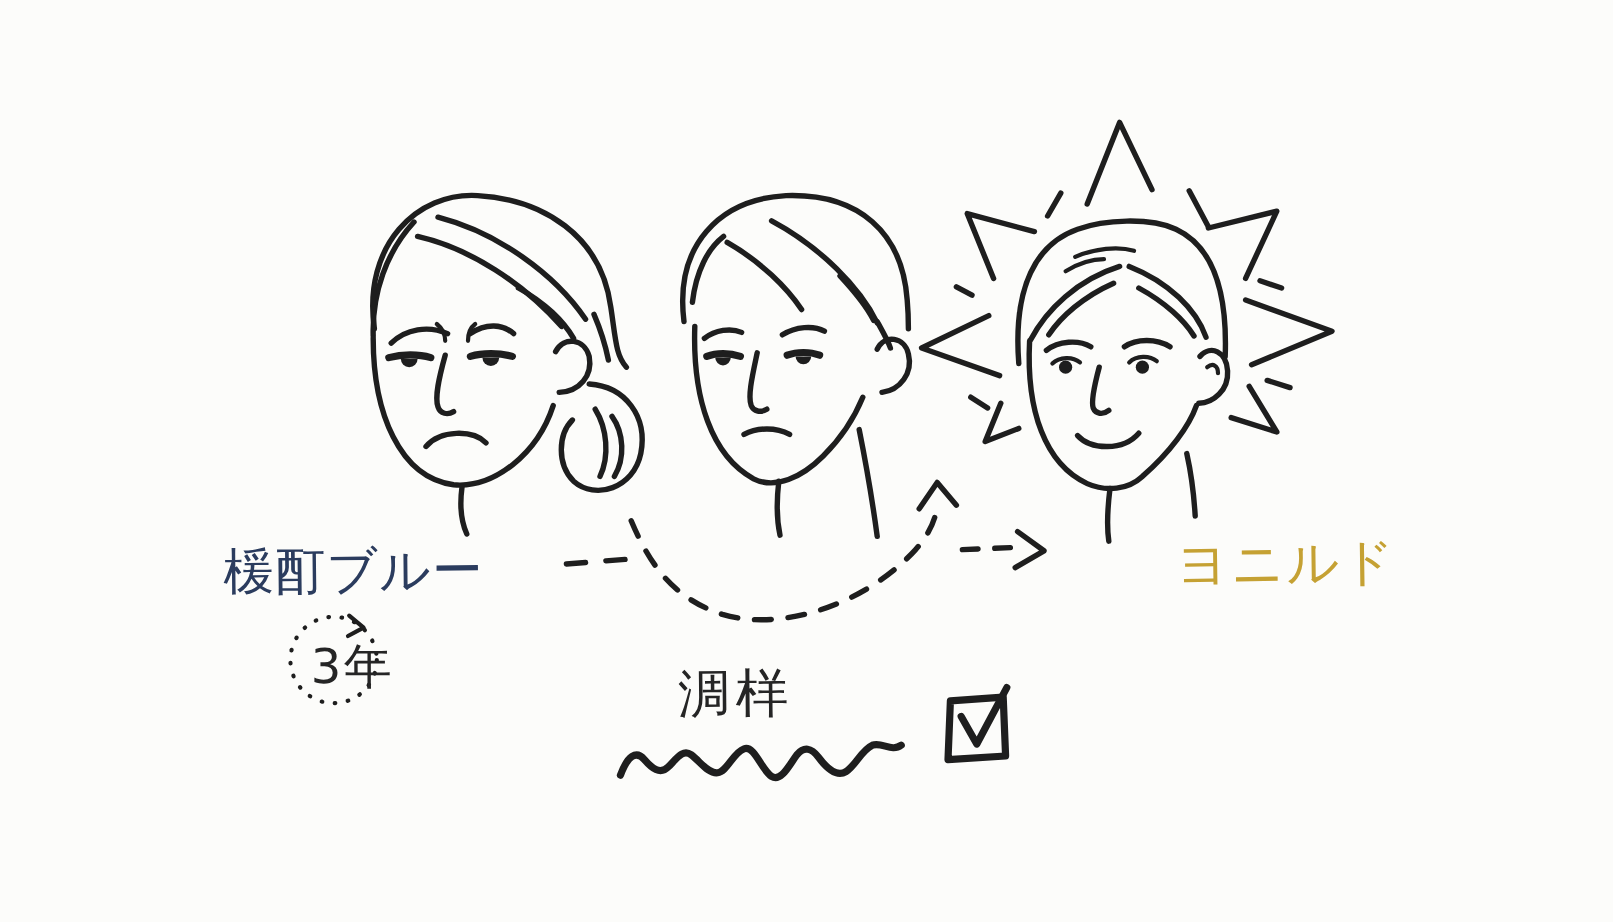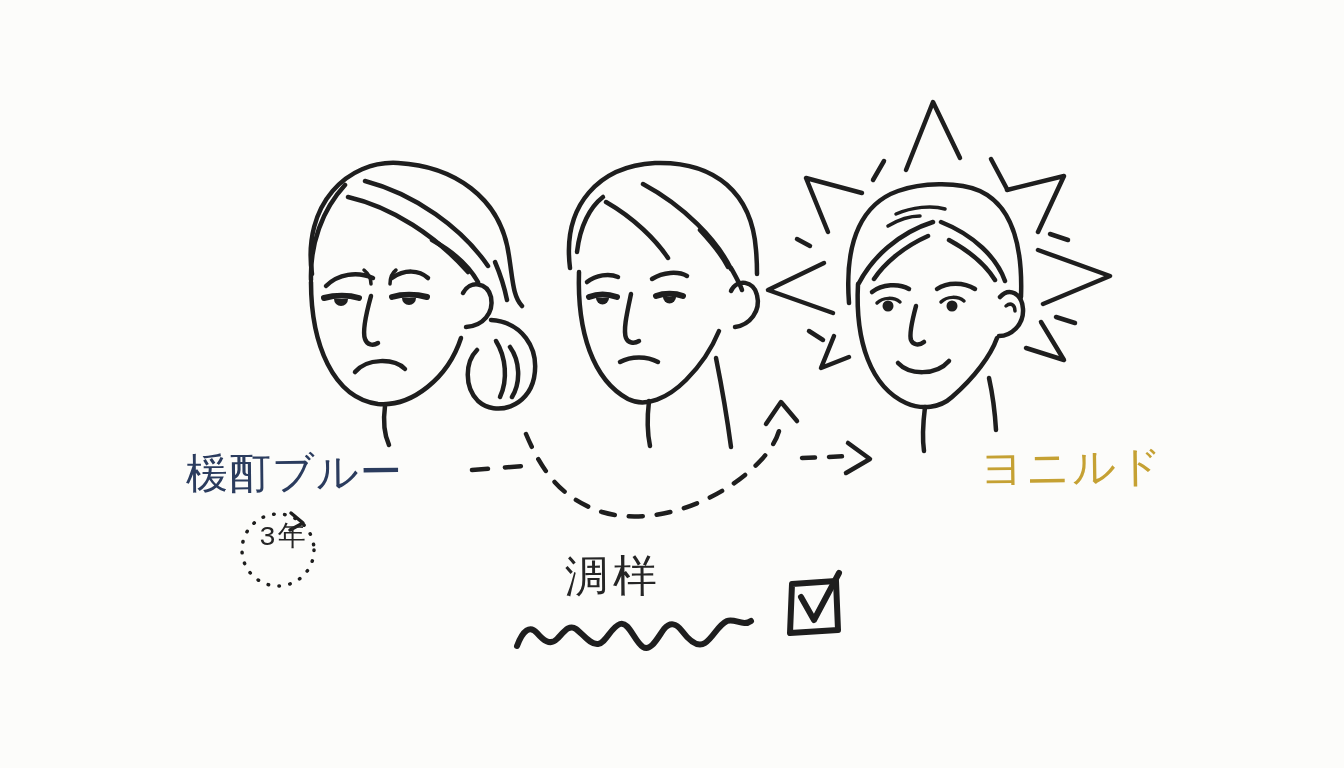--- a/index.html
+++ b/index.html
@@ -1,42 +1,42 @@
 <!DOCTYPE html>
 <html style="--c-background: #FCFCFA; --c-ink: #1E1E1E; --c-stage1_label: #2B3C5E; --c-plain_label: #252525; --c-stage3_label: #C5A133;"><head>
 <meta charset="utf-8">
 <style>
   html,body{margin:0;padding:0;}
   body{
     width:1344px;height:768px;overflow:hidden;
     background:var(--c-background,#FCFCFA);
     font-family:"DejaVu Sans","Liberation Sans",sans-serif;
   }
-  .stage{position:relative;width:1344px;height:768px;font-family:Liberation Mono, monospace;}
+  .stage{position:relative;width:1344px;height:768px;}
   svg#art{position:absolute;left:0;top:0;}
   
   #art path,#art circle,#art line{
     stroke:var(--c-ink,#1E1E1E);fill:none;
     stroke-width:4.5;stroke-linecap:round;stroke-linejoin:round;
   }
   #art .thick{stroke-width:6;}
   #art .lid{stroke-width:6;}
   #art .fillink{fill:var(--c-ink,#1E1E1E);stroke:none;}
   #art .dots{stroke-width:3.5;stroke-dasharray:0.5 10.5;}
   #art .thin{stroke-width:3.5;}
   #art .dash-lead{stroke-dasharray:16 17;}
   #art .dash-curve{stroke-dasharray:14 14;}
   #art .dash-right{stroke-dasharray:13 14;}
   .label{
     position:absolute;white-space:nowrap;line-height:1;
     -webkit-user-select:none;user-select:none;
   }
   .label-stage1{left:186px;top:455px;font-size:42px;letter-spacing:1px;
     color:var(--c-stage1_label,#2B3C5E);transform:rotate(-0.6deg);}
-  .label-duration{left:259px;top:524px;font-size:28px;letter-spacing:2px;
+  .label-duration{left:259px;top:536px;font-size:40px;letter-spacing:2px;
     color:var(--c-plain_label,#252525);}
   .label-process{left:565px;top:557px;font-size:44px;letter-spacing:4px;
     color:var(--c-plain_label,#252525);transform:rotate(-0.5deg);text-align:right;}
   .label-stage3{left:980px;top:449px;font-size:43px;letter-spacing:2px;
     color:var(--c-stage3_label,#C5A133);transform:rotate(-0.8deg);}
 </style>
 </head>
 <body>
 
 <div class="stage">

